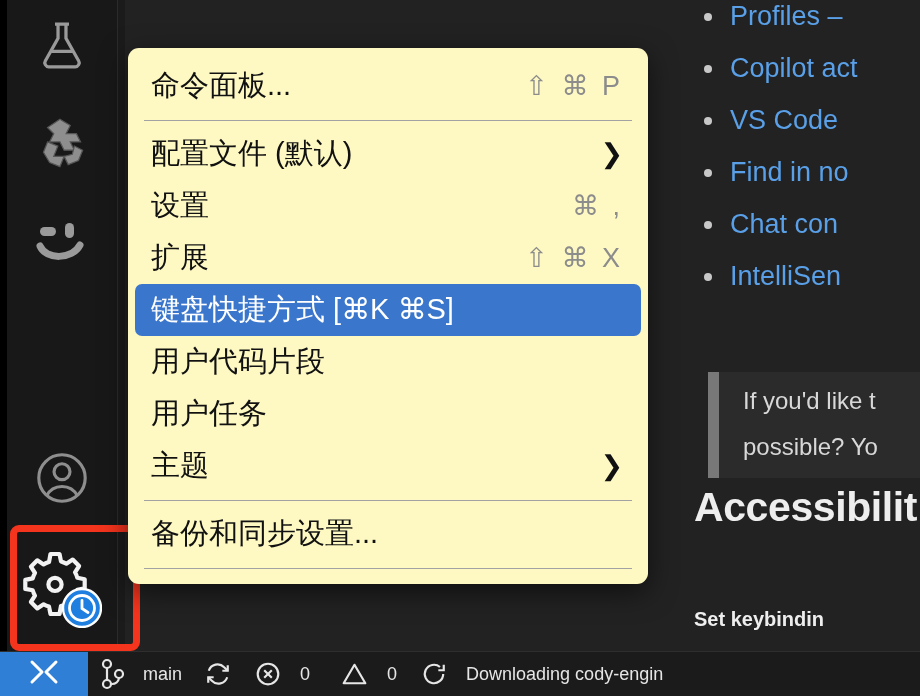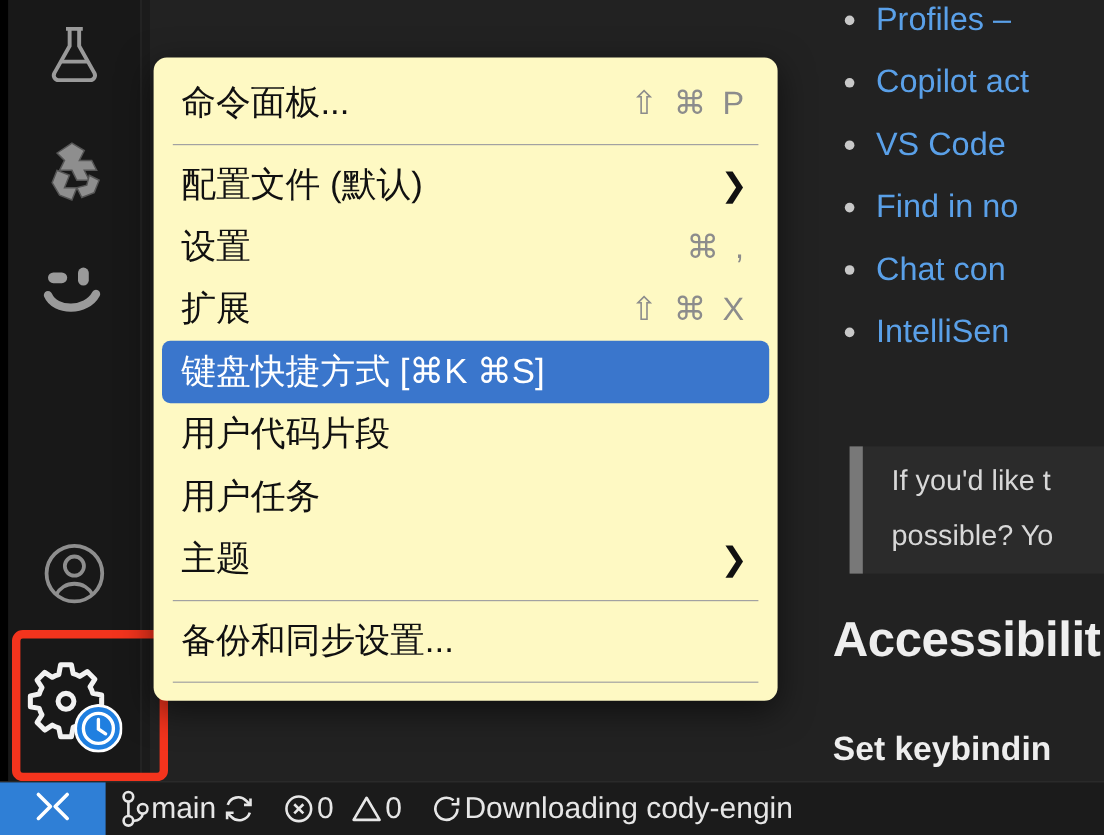--- a/index.html
+++ b/index.html
@@ -89,31 +89,31 @@
     left: 35px; top: 6px;
     width: 340px;
     font-size: 24px;
     line-height: 46px;
     color: #d8d8d8;
     white-space: nowrap;
   }
 
   .doc-h1 {
     position: absolute;
-    left: 694px; top: 510px;
+    left: 694px; top: 484px;
     font-size: 41px;
     font-weight: 700;
     color: #eeeeee;
     white-space: nowrap;
     letter-spacing: -0.4px;
   }
   .doc-h2 {
     position: absolute;
     left: 694px; top: 608px;
-    font-size: 28px;
+    font-size: 20px;
     font-weight: 700;
     color: #eeeeee;
     white-space: nowrap;
   }
 
   
   .activity-bar {
     position: absolute;
     left: 7px; top: 0;
     width: 110px;
@@ -170,25 +170,25 @@
   .status-remote {
     width: 88px; height: 44px;
     background: #2f7fd6;
     display: flex;
     align-items: center;
     justify-content: center;
   }
   .status-item {
     display: flex;
     align-items: center;
-    gap: 2px;
+    gap: 19px;
     padding: 0 12px;
     height: 44px;
     color: #e6e6e6;
-    font-size: 25px;
+    font-size: 18px;
     white-space: nowrap;
   }
   .status-item svg { display: block; flex: none; }
 
   
   .menu {
     position: absolute;
     left: 128px; top: 48px;
     width: 520px;
     background: #fef9c3;

